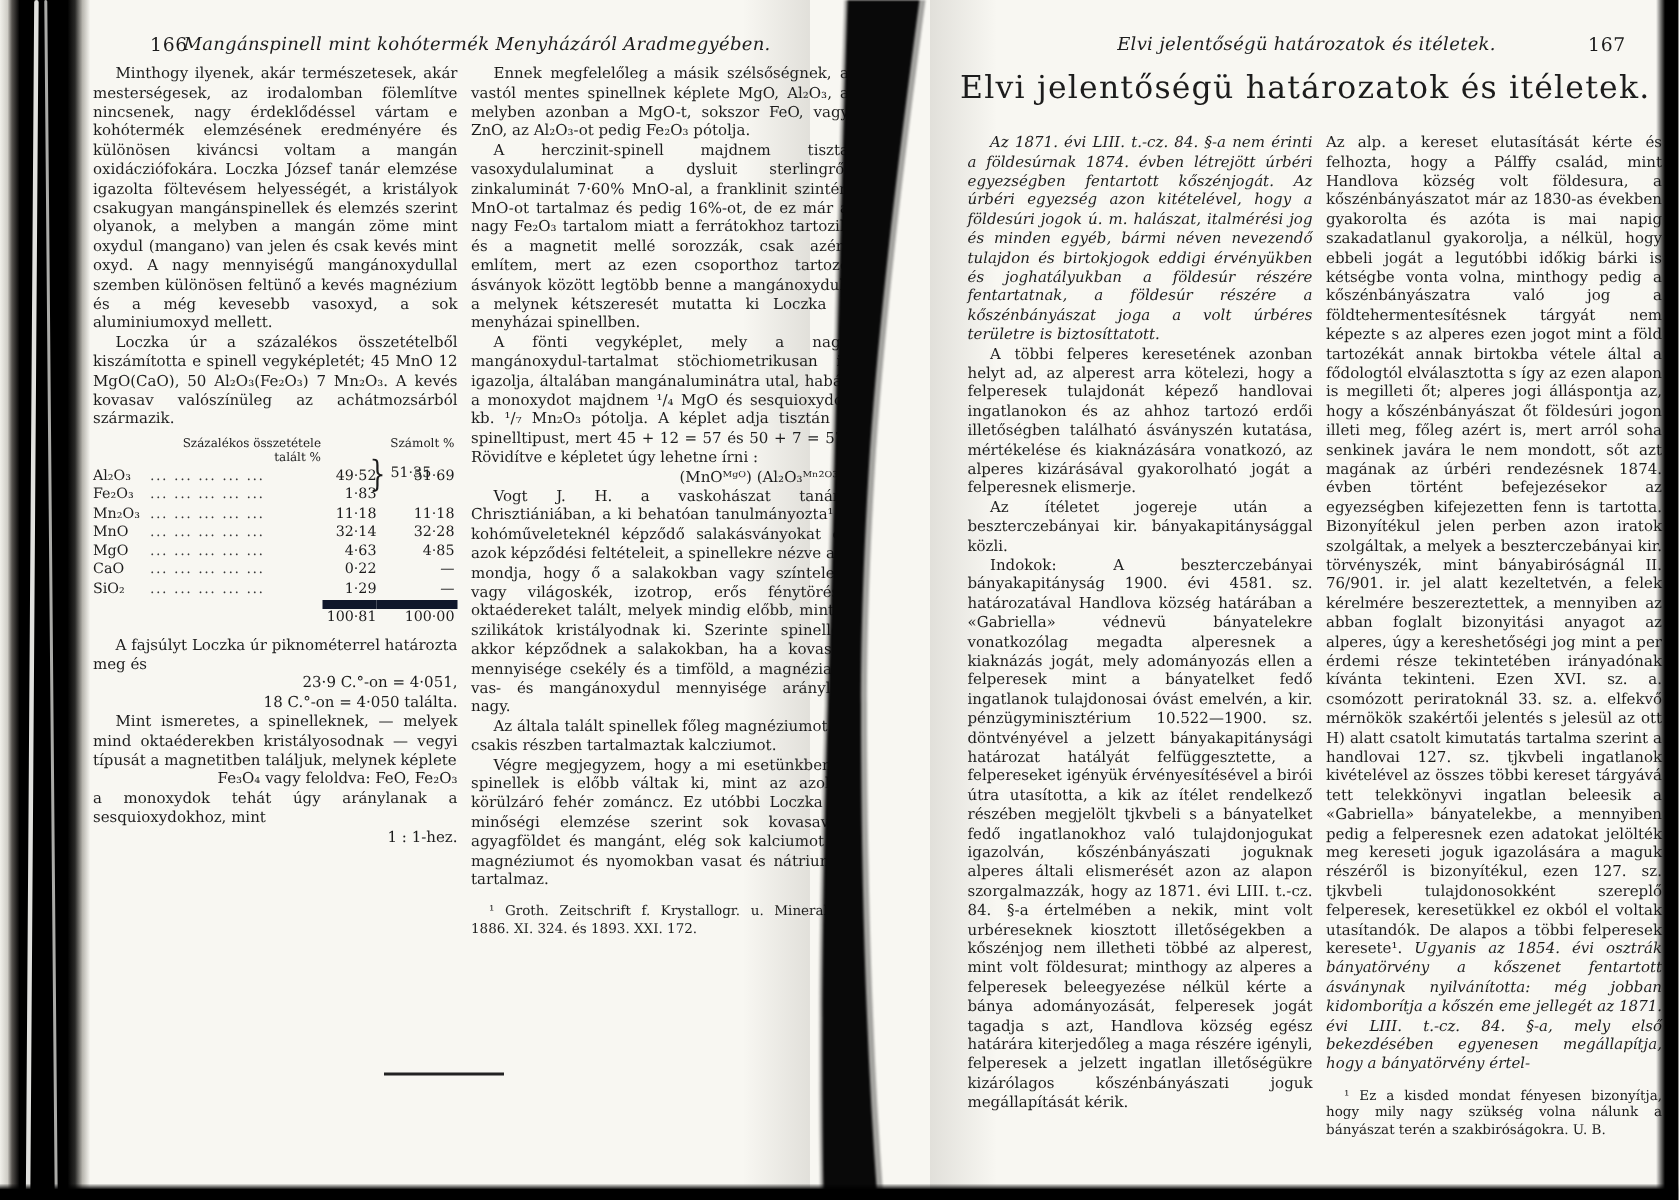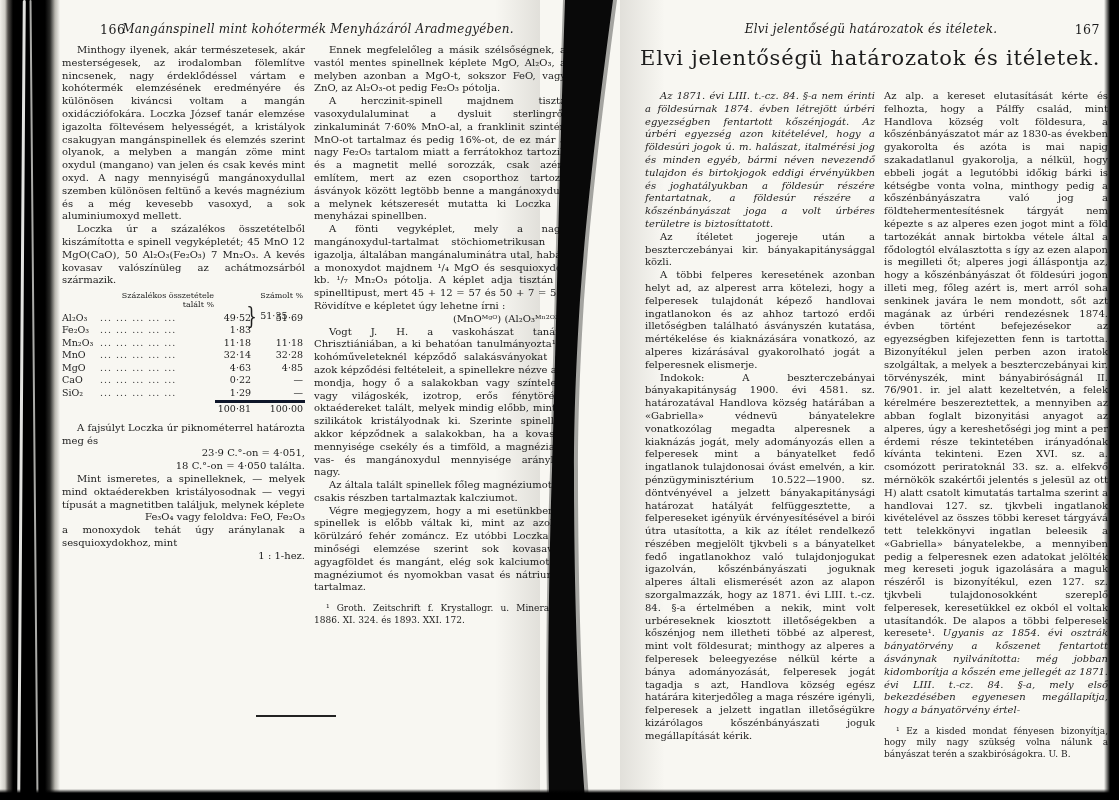--- a/index.html
+++ b/index.html
@@ -26,21 +26,21 @@
     background:linear-gradient(90deg,rgba(60,55,45,0) 0,rgba(60,55,45,.12) 100%);}
   .gutter-shadow-r{position:absolute;left:620px;top:0;width:45px;height:800px;
     background:linear-gradient(90deg,rgba(60,55,45,.12) 0,rgba(60,55,45,0) 100%);}
   
   .pg-head{position:absolute;top:22px;font-size:12px;}
   .pg-head .running{display:block;text-align:center;font-style:italic;letter-spacing:.2px;}
   .pgnum{position:absolute;top:0;font-size:12.5px;letter-spacing:.5px;}
   .head-left{left:62px;width:512px;}
   .head-left .pgnum{left:38px;}
   .head-right{left:642px;width:458px;}
-  .head-right .pgnum{right:0;}
+  .head-right .pgnum{right:16px;}
   .main-title{
     position:absolute;left:640px;top:46px;width:460px;text-align:center;
     font-size:21px;letter-spacing:.8px;white-space:nowrap;
   }
   
   .col{position:absolute;font-size:10px;line-height:1.28;}
   .col-l1{left:62px;top:44px;width:243px;}
   .col-l2{left:314px;top:44px;width:252px;}
   .col-r1{left:645px;top:90px;width:230px;}
   .col-r2{left:884px;top:90px;width:224px;}
@@ -56,21 +56,21 @@
   .th-found{width:152px;text-align:right;}
   .th-calc{flex:1;text-align:right;padding-right:2px;}
   .trow{display:flex;}
   .tf{width:38px;}
   .tl{flex:1;overflow:hidden;white-space:nowrap;color:#3a3a3a;letter-spacing:1px;}
   .tv{width:36px;text-align:right;}
   .tc{width:52px;text-align:right;padding-right:2px;}
   .brace{position:absolute;left:182px;top:13px;display:flex;align-items:center;}
   .brace-glyph{font-size:24px;font-weight:400;transform:scaleX(.7);line-height:1;}
   .brace-val{font-size:9.5px;margin-left:1px;}
-  .trow.total .tv,.trow.total .tc{border-top:3px solid #0f172a;}
+  .trow.total .tv,.trow.total .tc{border-top:6px solid #0f172a;}
   .trow.total{margin-top:1px;}
 </style>
 </head>
 <body>
 
 <div class="scan">
 
   <div class="gutter-shadow-l"></div>
   <div class="gutter-shadow-r"></div>
 
@@ -169,22 +169,22 @@
 
   <div class="pg-head head-right">
     <span class="running">Elvi jelentőségü határozatok és itéletek.</span>
     <span class="pgnum">167</span>
   </div>
 
   <div class="main-title">Elvi jelentőségü határozatok és itéletek.</div>
 
   <div class="col col-r1">
     <p class="i">Az 1871. évi LIII. t.-cz. 84. §-a nem érinti a földesúrnak 1874. évben létrejött úrbéri egyezségben fentartott kőszénjogát. Az úrbéri egyezség azon kitételével, hogy a földesúri jogok ú. m. halászat, italmérési jog és minden egyéb, bármi néven nevezendő tulajdon és birtokjogok eddigi érvényükben és joghatályukban a földesúr részére fentartatnak, a földesúr részére a kőszénbányászat joga a volt úrbéres területre is biztosíttatott.</p>
+    <p>A többi felperes keresetének azonban helyt ad, az alperest arra kötelezi, hogy a felperesek tulajdonát képező handlovai ingatlanokon és az ahhoz tartozó erdői illetőségben található ásványszén kutatása, mértékelése és kiaknázására vonatkozó, az alperes kizárásával gyakorolható jogát a felperesnek elismerje.</p>
     <p>Az ítéletet jogereje után a beszterczebányai kir. bányakapitánysággal közli.</p>
-    <p>A többi felperes keresetének azonban helyt ad, az alperest arra kötelezi, hogy a felperesek tulajdonát képező handlovai ingatlanokon és az ahhoz tartozó erdői illetőségben található ásványszén kutatása, mértékelése és kiaknázására vonatkozó, az alperes kizárásával gyakorolható jogát a felperesnek elismerje.</p>
     <p>Indokok: A beszterczebányai bányakapitányság 1900. évi 4581. sz. határozatával Handlova község határában a «Gabriella» védnevü bányatelekre vonatkozólag megadta alperesnek a kiaknázás jogát, mely adományozás ellen a felperesek mint a bányatelket fedő ingatlanok tulajdonosai óvást emelvén, a kir. pénzügyminisztérium 10.522—1900. sz. döntvényével a jelzett bányakapitánysági határozat hatályát felfüggesztette, a felpereseket igényük érvényesítésével a birói útra utasította, a kik az ítélet rendelkező részében megjelölt tjkvbeli s a bányatelket fedő ingatlanokhoz való tulajdonjogukat igazolván, kőszénbányászati joguknak alperes általi elismerését azon az alapon szorgalmazzák, hogy az 1871. évi LIII. t.-cz. 84. §-a értelmében a nekik, mint volt urbéreseknek kiosztott illetőségekben a kőszénjog nem illetheti többé az alperest, mint volt földesurat; minthogy az alperes a felperesek beleegyezése nélkül kérte a bánya adományozását, felperesek jogát tagadja s azt, Handlova község egész határára kiterjedőleg a maga részére igényli, felperesek a jelzett ingatlan illetőségükre kizárólagos kőszénbányászati joguk megállapítását kérik.</p>
   </div>
 
   <div class="col col-r2">
     <p class="cont"><span>Az alp. a kereset elutasítását kérte és felhozta, hogy a Pálffy család, mint Handlova község volt földesura, a kőszénbányászatot már az 1830-as években gyakorolta és azóta is mai napig szakadatlanul gyakorolja, a nélkül, hogy ebbeli jogát a legutóbbi időkig bárki is kétségbe vonta volna, minthogy pedig a kőszénbányászatra való jog a földtehermentesítésnek tárgyát nem képezte s az alperes ezen jogot mint a föld tartozékát annak birtokba vétele által a fődologtól elválasztotta s így az ezen alapon is megilleti őt; alperes jogi álláspontja az, hogy a kőszénbányászat őt földesúri jogon illeti meg, főleg azért is, mert arról soha senkinek javára le nem mondott, sőt azt magának az úrbéri rendezésnek 1874. évben történt befejezésekor az egyezségben kifejezetten fenn is tartotta. Bizonyítékul jelen perben azon iratok szolgáltak, a melyek a beszterczebányai kir. törvényszék, mint bányabiróságnál II. 76/901. ir. jel alatt kezeltetvén, a felek kérelmére beszereztettek, a mennyiben az abban foglalt bizonyitási anyagot az alperes, úgy a kereshetőségi jog mint a per érdemi része tekintetében irányadónak kívánta tekinteni. Ezen XVI. sz. a. csomózott periratoknál 33. sz. a. elfekvő mérnökök szakértői jelentés s jelesül az ott H) alatt csatolt kimutatás tartalma szerint a handlovai 127. sz. tjkvbeli ingatlanok kivételével az összes többi kereset tárgyává tett telekkönyvi ingatlan beleesik a «Gabriella» bányatelekbe, a mennyiben pedig a felperesnek ezen adatokat jelölték meg kereseti joguk igazolására a maguk részéről is bizonyítékul, ezen 127. sz. tjkvbeli tulajdonosokként szereplő felperesek, keresetükkel ez okból el voltak utasítandók. De alapos a többi felperesek keresete¹.</span><span class="i"> Ugyanis az 1854. évi osztrák bányatörvény a kőszenet fentartott ásványnak nyilvánította: még jobban kidomborítja a kőszén eme jellegét az 1871. évi LIII. t.-cz. 84. §-a, mely első bekezdésében egyenesen megállapítja, hogy a bányatörvény értel-</span></p>
     <p class="footnote">¹ Ez a kisded mondat fényesen bizonyítja, hogy mily nagy szükség volna nálunk a bányászat terén a szakbiróságokra. U. B.</p>
   </div>
 
   <div class="edge-left">
     <span class="streak s1"></span>

